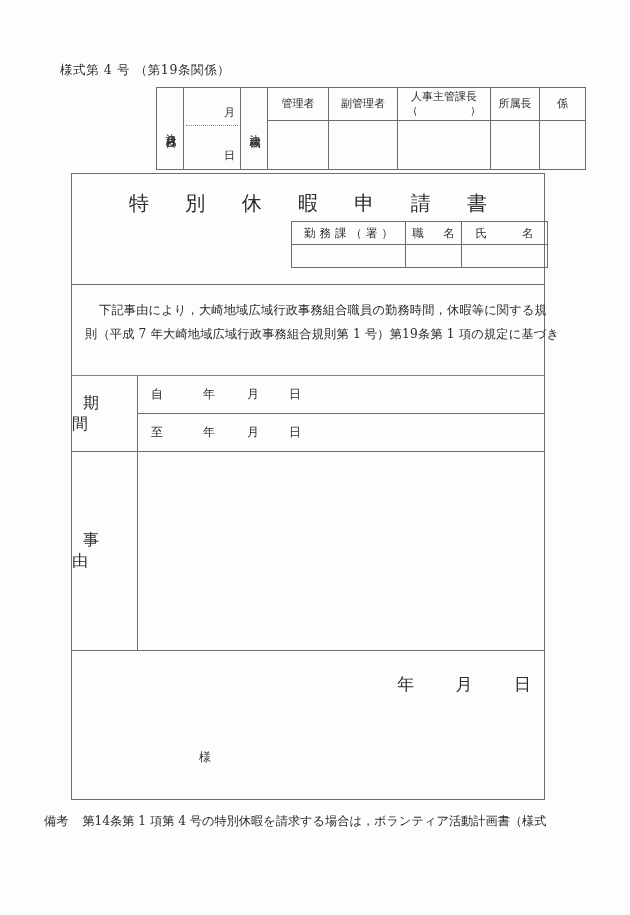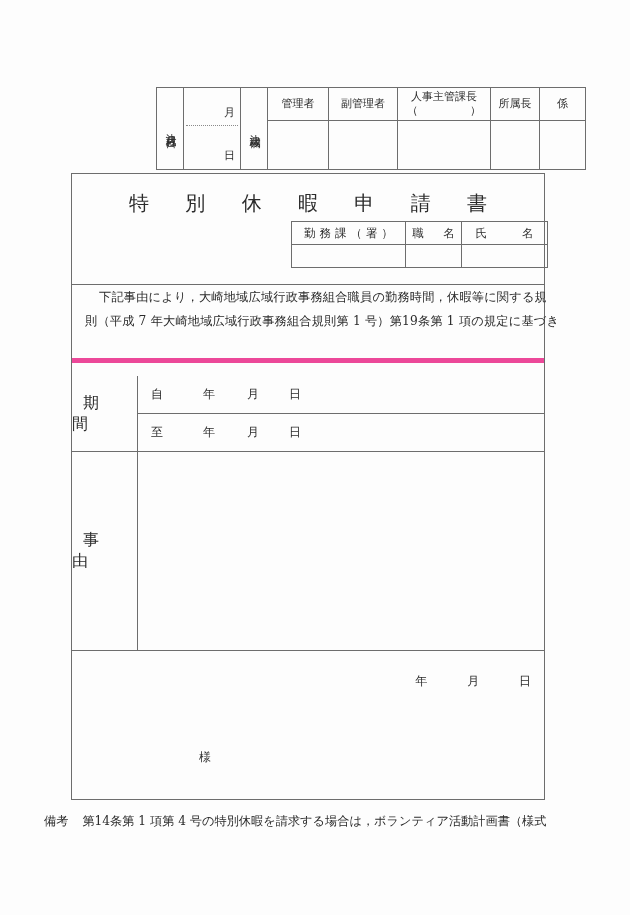--- a/index.html
+++ b/index.html
@@ -141,23 +141,23 @@
     text-align: center;
     vertical-align: middle;
     height: 22px;
     padding: 0;
   }
   .emp-label { letter-spacing: 4px; text-indent: 4px; }
   .emp-blank { height: 24px; }
 
   
   .statement-block {
-    top: 98px;
+    top: 111px;
     height: 91px;
-    border-bottom: 5px solid #ec4899;
+    border-bottom: 1px solid #ec4899;
     padding: 13px 14px 0 13px;
   }
   .statement-line {
     font-size: 12.2px;
     line-height: 2.0;
     letter-spacing: 0.2px;
     white-space: nowrap;
   }
   .statement-line.indent { text-indent: 14px; }
 
@@ -218,21 +218,21 @@
 
   
   .sig-block {
     top: 477px;
     bottom: 0;
   }
   .sig-date {
     position: absolute;
     right: 13px;
     top: 22px;
-    font-size: 12px;
+    font-size: 17px;
     white-space: nowrap;
   }
   .sig-date .sd-y { margin-right: 36px; }
   .sig-date .sd-m { margin-right: 36px; }
   .sig-addressee {
     position: absolute;
     left: 127px;
     top: 98px;
     font-size: 12px;
   }
@@ -248,20 +248,21 @@
   }
   .note-line { white-space: nowrap; }
   .note-line.cont { padding-left: 40px; }
   .note-label { margin-right: 14px; }
 </style>
 </head>
 <body>
 
 <div class="page">
 
+  <div class="form-number">様式第 4 号 （第19条関係）</div>
 
   <table class="approval-table">
     <tbody>
         <tr>
       <td rowspan="2" style="width:26px">
         <div class="vert-cell">決裁月日</div>
       </td>
       <td rowspan="2" class="md-cell" style="width:56px">
         <span class="md-top">月</span>
         <span class="md-divider"></span>

